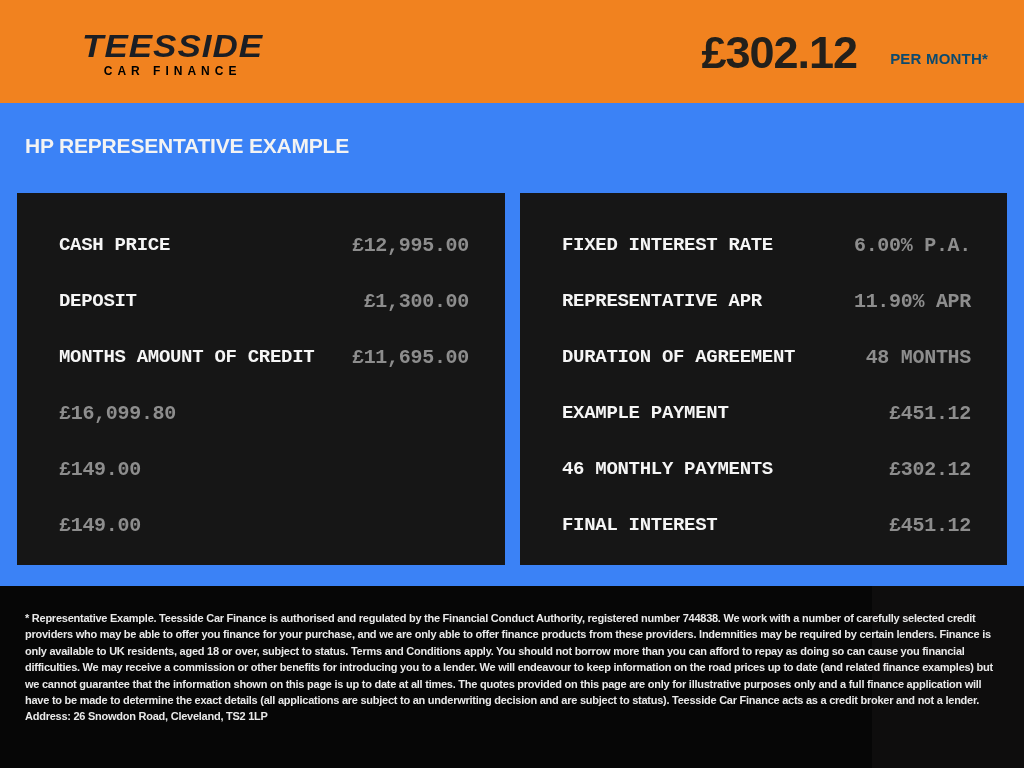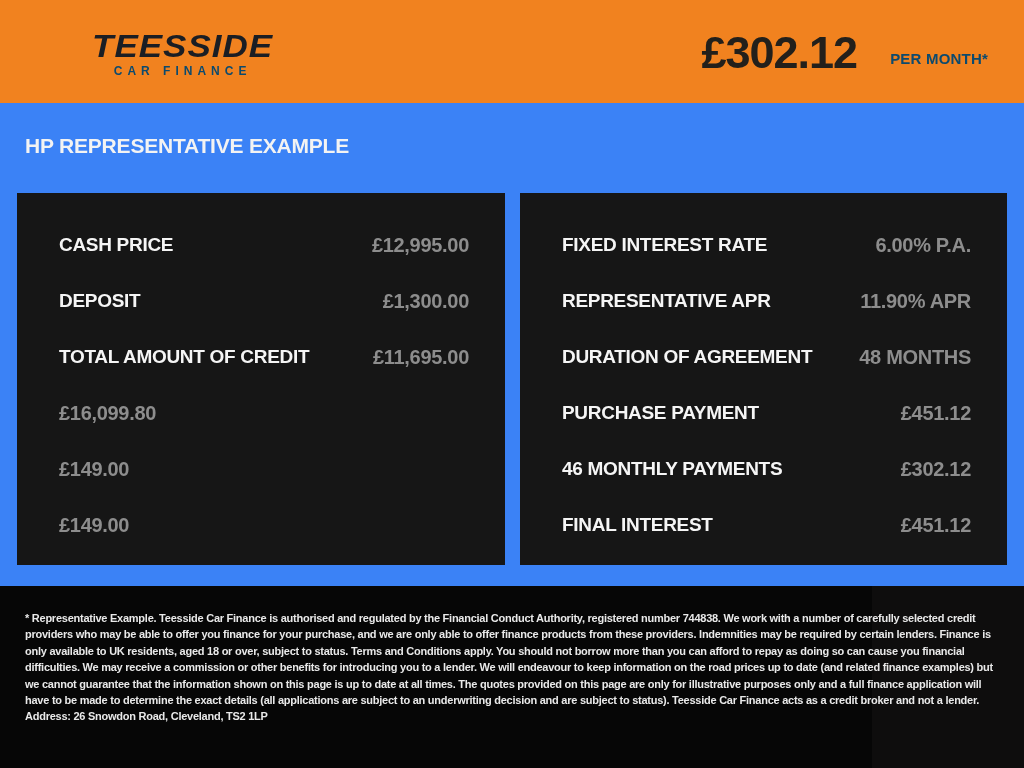--- a/index.html
+++ b/index.html
@@ -17,39 +17,39 @@
   .header {
     position: absolute;
     top: 0; left: 0;
     width: 1024px;
     height: 103px;
     background: #f1821f;
   }
   .brand {
     position: absolute;
     top: 28px;
-    left: 92px;
+    left: 82px;
     text-align: center;
     cursor: pointer;
   }
   .brand-name {
     font-size: 35px;
     font-weight: 900;
     font-style: italic;
     letter-spacing: 1px;
     color: #1b1e24;
     line-height: 1;
     transform: scaleY(0.92);
   }
   .brand-tagline {
     margin-top: 2px;
     font-size: 12px;
     font-weight: bold;
     letter-spacing: 5px;
-    color: #0c4a6e;
+    color: #000000;
     line-height: 1;
   }
   .price-block {
     position: absolute;
     top: 0;
     right: 36px;
     height: 103px;
     display: flex;
     align-items: center;
     gap: 14px;
@@ -95,20 +95,21 @@
     background: #161616;
     padding: 24px 36px 0 42px;
   }
   .panel-left  { left: 17px;  width: 488px; }
   .panel-right { left: 520px; width: 487px; }
   .finance-row {
     height: 56px;
     display: flex;
     align-items: center;
     justify-content: space-between;
+    font-family: Liberation Mono, monospace;
   }
   .finance-label {
     font-size: 19px;
     font-weight: bold;
     color: #f5f5f5;
     letter-spacing: -0.3px;
     white-space: nowrap;
   }
   .finance-value {
     font-size: 20px;
@@ -161,21 +162,21 @@
     <div class="panel panel-left">
       <div class="finance-row">
         <span class="finance-label">CASH PRICE</span>
         <span class="finance-value">£12,995.00</span>
       </div>
       <div class="finance-row">
         <span class="finance-label">DEPOSIT</span>
         <span class="finance-value">£1,300.00</span>
       </div>
       <div class="finance-row">
-        <span class="finance-label">TOTAL AMOUNT OF CREDIT</span>
+        <span class="finance-label">MONTHS AMOUNT OF CREDIT</span>
         <span class="finance-value">£11,695.00</span>
       </div>
       <div class="finance-row">
         <span class="finance-value">£16,099.80</span>
       </div>
       <div class="finance-row">
         <span class="finance-value">£149.00</span>
       </div>
       <div class="finance-row">
         <span class="finance-value">£149.00</span>
@@ -189,21 +190,21 @@
       </div>
       <div class="finance-row">
         <span class="finance-label">REPRESENTATIVE APR</span>
         <span class="finance-value">11.90% APR</span>
       </div>
       <div class="finance-row">
         <span class="finance-label">DURATION OF AGREEMENT</span>
         <span class="finance-value">48 MONTHS</span>
       </div>
       <div class="finance-row">
-        <span class="finance-label">PURCHASE PAYMENT</span>
+        <span class="finance-label">EXAMPLE PAYMENT</span>
         <span class="finance-value">£451.12</span>
       </div>
       <div class="finance-row">
         <span class="finance-label">46 MONTHLY PAYMENTS</span>
         <span class="finance-value">£302.12</span>
       </div>
       <div class="finance-row">
         <span class="finance-label">FINAL INTEREST</span>
         <span class="finance-value">£451.12</span>
       </div>

